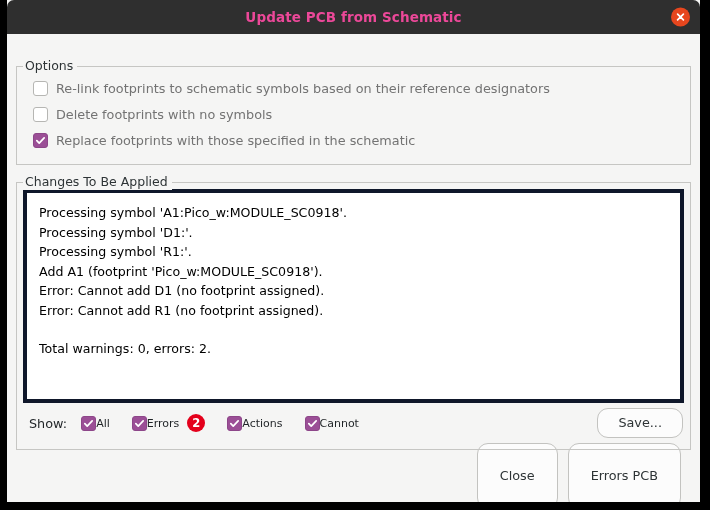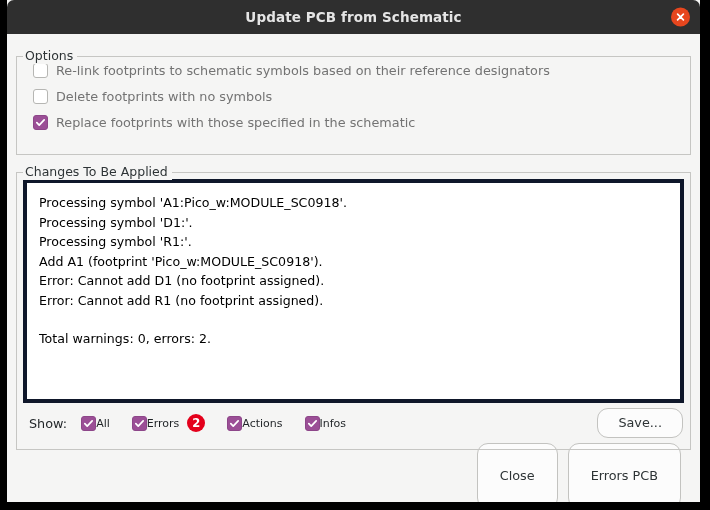--- a/index.html
+++ b/index.html
@@ -39,21 +39,21 @@
     min-height: 34px;
     background: #2f2f2f;
     border-top-left-radius: 7px;
     border-top-right-radius: 7px;
     display: flex;
     align-items: center;
     justify-content: center;
   }
 
   #title-text {
-    color: #e5e5e5;
+    color: #ec4899;
     font-size: 13.5px;
     font-weight: bold;
     letter-spacing: 0.1px;
     user-select: none;
   }
 
   #close-button {
     position: absolute;
     right: 10px;
     top: 50%;
@@ -76,22 +76,22 @@
     display: flex;
     flex-direction: column;
     background: #f5f5f4;
     box-sizing: border-box;
   }
 
   
   .groupbox {
     position: relative;
     border: 1px solid #c6c6c3;
-    margin-top: 13px;
-    padding: 0 0 0 0;
+    margin-top: 23px;
+    padding: 8px 0 0 0;
     box-sizing: border-box;
   }
   .groupbox > .group-title {
     position: absolute;
     top: -9px;
     left: 6px;
     background: #f5f5f4;
     padding: 0 4px 0 2px;
     font-size: 12.5px;
     color: #2e3436;
@@ -324,21 +324,21 @@
             </span>
             <span class="filter-label">Actions</span>
           </div>
 
           <div class="filter-item">
             <span class="checkbox on" style="background: rgb(155, 79, 150);">
               <svg width="11" height="11" viewBox="0 0 12 12">
                 <path d="M2 6.2 L4.6 8.8 L10 3.2" fill="none" stroke="#ffffff" stroke-width="1.9" stroke-linecap="round" stroke-linejoin="round"></path>
               </svg>
             </span>
-            <span class="filter-label">Infos</span>
+            <span class="filter-label">Cannot</span>
           </div>
 
           <div id="save-button-wrap">
             <button class="btn" id="save-button">Save...</button>
           </div>
         </div>
       </div>
 
       <div id="footer">
         <button class="btn">Close</button>

